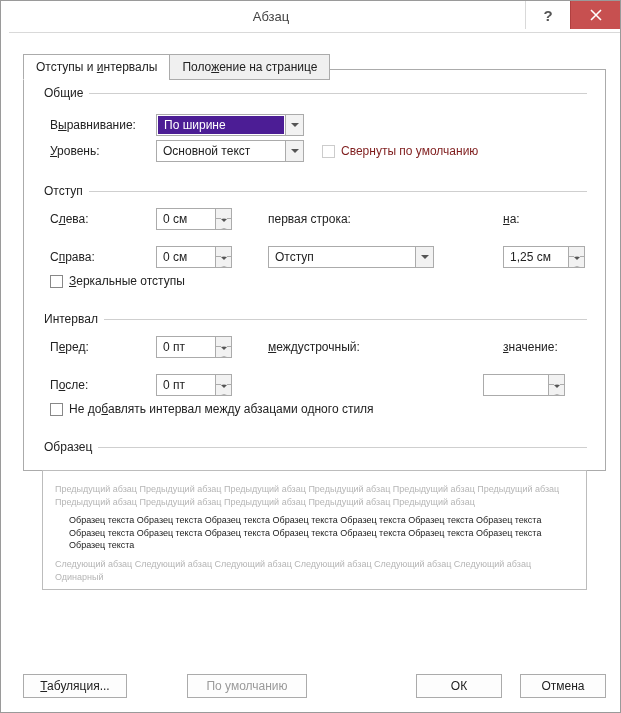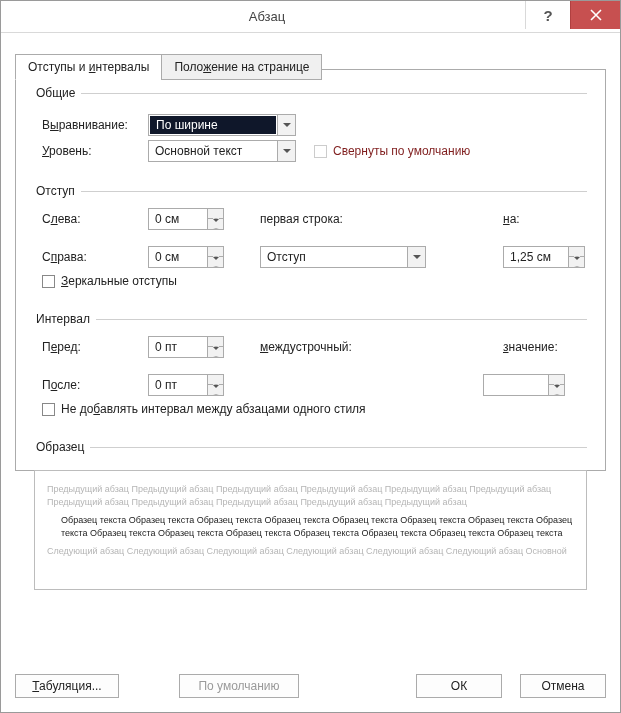--- a/index.html
+++ b/index.html
@@ -9,20 +9,21 @@
     font-size: 12px;
     background: #fff;
     color: #222;
   }
   .window {
     width: 621px;
     height: 713px;
     border: 1px solid #9a9a9a;
     background: #fff;
     position: relative;
+    padding-left: 8px;
   }
   .titlebar {
     height: 32px;
     background: #fff;
     border-bottom: 1px solid #d9d9d9;
     display: flex;
     align-items: center;
     justify-content: space-between;
     padding-left: 8px;
   }
@@ -119,21 +120,21 @@
   .combo .combo-btn {
     width: 18px;
     height: 20px;
     border-left: 1px solid #ababab;
     display: flex;
     align-items: center;
     justify-content: center;
     background: #f2f2f2;
   }
   .combo.sel .combo-text {
-    background: #0f172a;
+    background: #4c1d95;
     color: #fff;
     padding: 2px 6px;
     margin: 1px;
   }
   .chev {
     width: 0; height: 0;
     border-left: 4px solid transparent;
     border-right: 4px solid transparent;
     border-top: 4px solid #555;
   }
@@ -404,21 +405,21 @@
           <span class="checkbox"></span>
           <span>Не до<u class="k">б</u>авлять интервал между абзацами одного стиля</span>
         </div>
       </fieldset>
 
       <fieldset class="grp" style="margin-bottom:0">
         <legend>Образец</legend>
         <div class="preview-box">
           <div>Предыдущий абзац Предыдущий абзац Предыдущий абзац Предыдущий абзац Предыдущий абзац Предыдущий абзац Предыдущий абзац Предыдущий абзац Предыдущий абзац Предыдущий абзац Предыдущий абзац</div>
           <div class="prev-sample">Образец текста Образец текста Образец текста Образец текста Образец текста Образец текста Образец текста Образец текста Образец текста Образец текста Образец текста Образец текста Образец текста Образец текста Образец текста</div>
-          <div>Следующий абзац Следующий абзац Следующий абзац Следующий абзац Следующий абзац Следующий абзац Основной</div>
+          <div>Следующий абзац Следующий абзац Следующий абзац Следующий абзац Следующий абзац Следующий абзац Одинарный</div>
         </div>
       </fieldset>
 
     </div>
 
     <div class="footer">
       <div class="footer-left">
         <div class="btn" style="min-width:104px"><u class="k">Т</u>абуляция...</div>
         <div class="btn disabled" style="min-width:120px">По умолчанию</div>
       </div>

